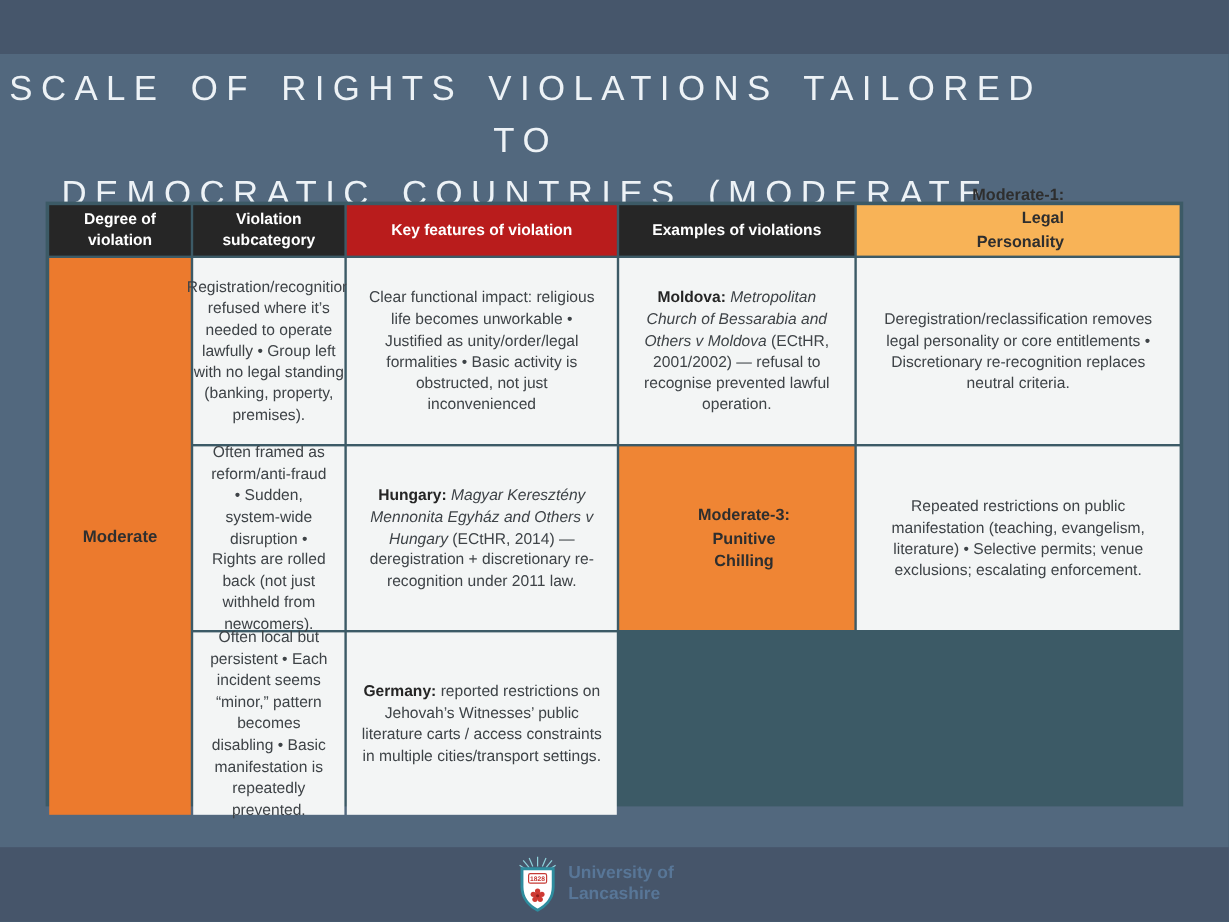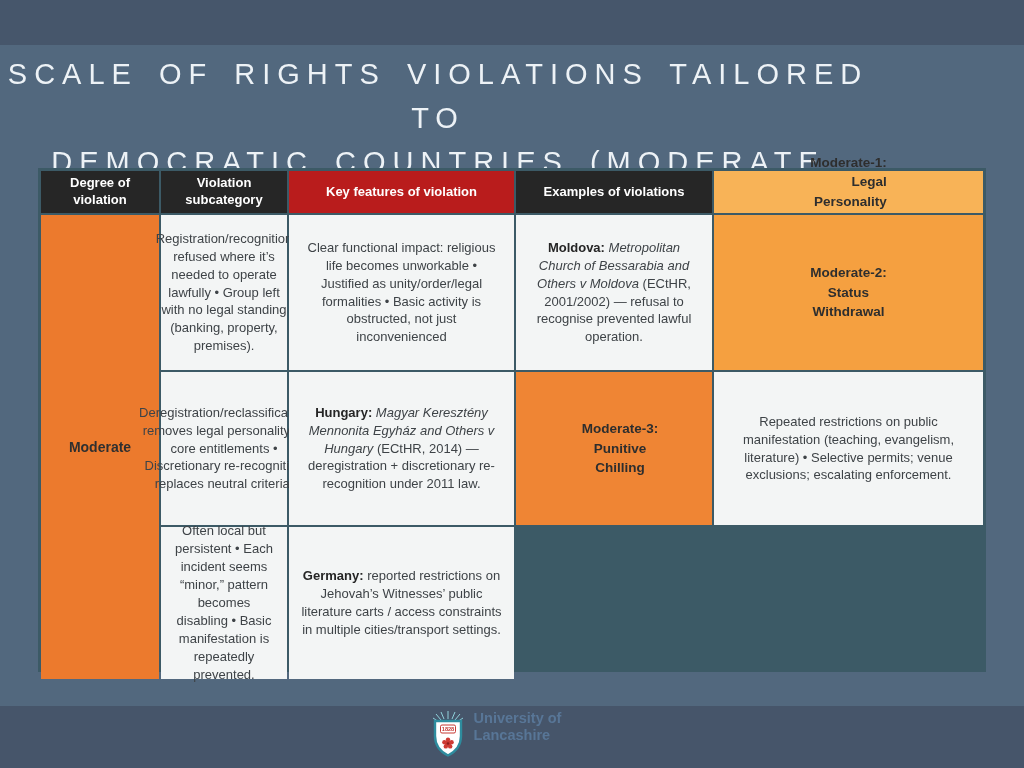--- a/index.html
+++ b/index.html
@@ -43,21 +43,21 @@
   .body-cell{
     background:#F3F5F5;color:#3E4347;font-size:13px;line-height:1.38;
     padding:6px 12px;
   }
   .body-cell p{margin:0;}
   .example b{color:#252525;}
   .example i{font-style:italic;}
 
   .footer{
     position:absolute;left:0;top:710px;width:992px;height:54px;
-    display:flex;align-items:flex-start;justify-content:center;gap:9px;
+    display:flex;align-items:center;justify-content:center;gap:9px;
   }
   .logo-text{
     color:#587697;font-weight:bold;font-size:14.5px;line-height:1.18;
     white-space:pre-line;text-align:left;
   }
   .crest{display:block;}
 </style>
 </head>
 <body>
 
@@ -95,25 +95,25 @@
   <div class="cell body-cell">
       <p>Registration/recognition refused where it’s needed to operate lawfully • Group left with no legal standing (banking, property, premises).</p>
     </div>
   <div class="cell body-cell">
       <p>Clear functional impact: religious life becomes unworkable • Justified as unity/order/legal formalities • Basic activity is obstructed, not just inconvenienced</p>
     </div>
   <div class="cell body-cell example">
     <p><b>Moldova:</b> <i>Metropolitan Church of Bessarabia and Others v Moldova</i> <span>(ECtHR, 2001/2002) — refusal to recognise prevented lawful operation.</span></p>
   </div>
 
-  <div class="cell subcat" style="background: rgb(245, 160, 64);">Moderate-2:
-Status
-Withdrawal</div>
   <div class="cell body-cell">
       <p>Deregistration/reclassification removes legal personality or core entitlements • Discretionary re-recognition replaces neutral criteria.</p>
+    </div>
+  <div class="cell body-cell">
+      <p>Often framed as reform/anti-fraud • Sudden, system-wide disruption • Rights are rolled back (not just withheld from newcomers).</p>
     </div>
   <div class="cell body-cell example">
     <p><b>Hungary:</b> <i>Magyar Keresztény Mennonita Egyház and Others v Hungary</i> <span>(ECtHR, 2014) — deregistration + discretionary re-recognition under 2011 law.</span></p>
   </div>
 
   <div class="cell subcat" style="background: rgb(239, 133, 52); padding-left: 16px;">Moderate-3:
 Punitive
 Chilling</div>
   <div class="cell body-cell">
       <p>Repeated restrictions on public manifestation (teaching, evangelism, literature) • Selective permits; venue exclusions; escalating enforcement.</p>

